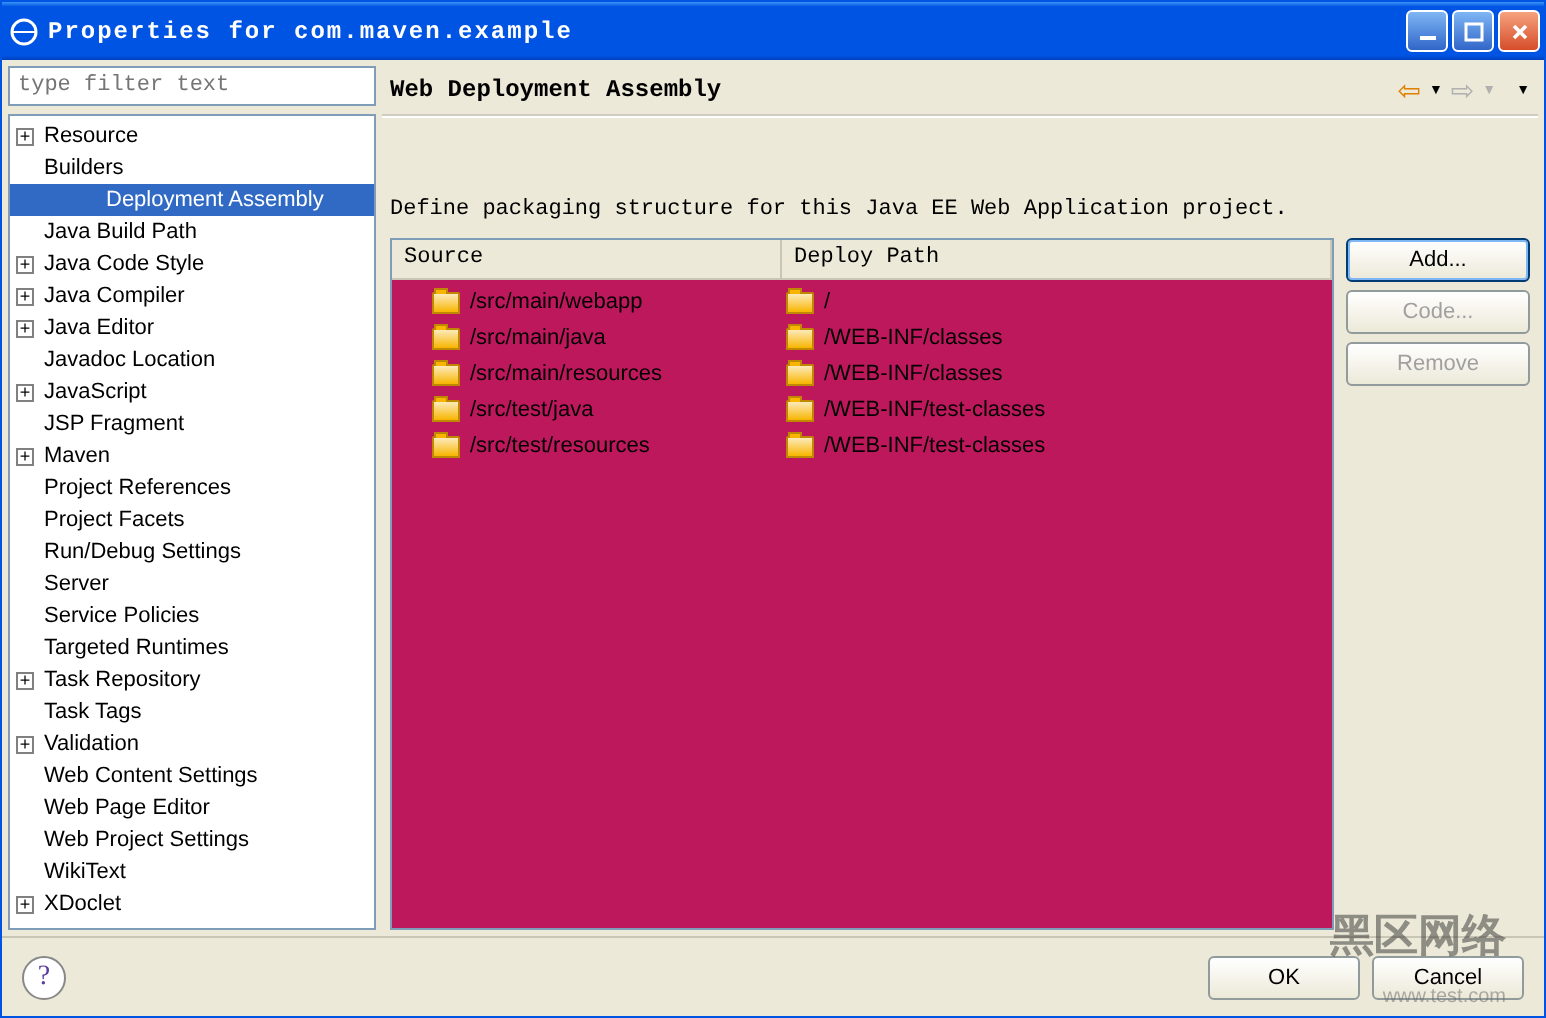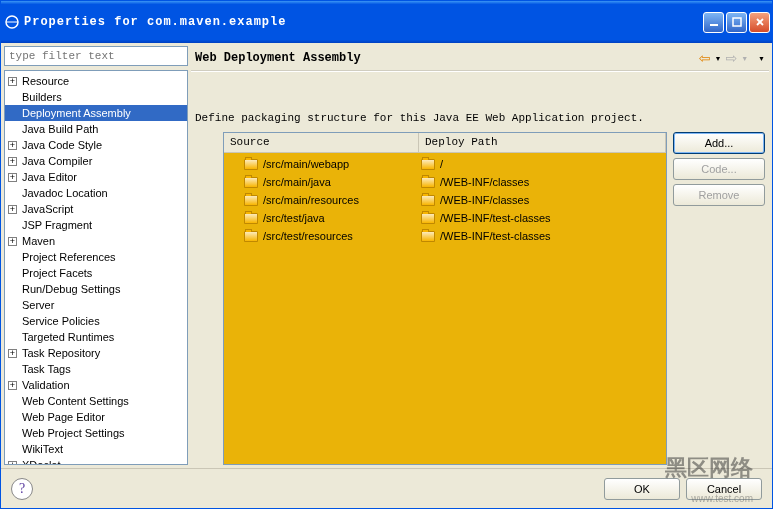--- a/index.html
+++ b/index.html
@@ -1,46 +1,46 @@
 <!DOCTYPE html>
 <html><head>
 <meta charset="utf-8">
 <style>
 * { box-sizing: border-box; margin: 0; padding: 0; font-family: "MS Sans Serif", Tahoma, sans-serif; font-size: 11px; }
 body { background: #ece9d8; width: 773px; height: 509px; overflow: hidden; }
 .window { width: 773px; height: 509px; border: 1px solid #0054e3; background: #ece9d8; display: flex; flex-direction: column; }
-.titlebar { height: 42px; background: linear-gradient(to bottom, #3b95f5 0%, #0054e3 8%, #0054e3 92%, #0040c0 100%); display: flex; align-items: center; padding: 0 2px 0 3px; color: #fff; }
+.titlebar { height: 29px; background: linear-gradient(to bottom, #3b95f5 0%, #0054e3 8%, #0054e3 92%, #0040c0 100%); display: flex; align-items: center; padding: 0 2px 0 3px; color: #fff; }
 .titlebar-icon { width: 16px; height: 16px; margin-right: 4px; }
 .title-text { font-family: "Courier New", monospace; font-size: 12px; font-weight: bold; flex: 1; letter-spacing: 1px; }
 .caption-btns { display: flex; gap: 2px; }
 .caption-btn { width: 21px; height: 21px; border-radius: 3px; border: 1px solid #fff; display: flex; align-items: center; justify-content: center; color: #fff; font-weight: bold; font-size: 11px; }
 .caption-min, .caption-max { background: linear-gradient(to bottom, #7eb6f5, #3166c9); }
 .caption-close { background: linear-gradient(to bottom, #f5a27e, #d64d2a); }
 .content { flex: 1; display: flex; padding: 3px; gap: 3px; overflow: hidden; }
 .sidebar { width: 184px; display: flex; flex-direction: column; }
 .filter-input { width: 100%; height: 20px; border: 1px solid #7f9db9; background: #fff; padding: 2px 4px; font-family: "Courier New", monospace; color: #aaa; margin-bottom: 4px; }
 .tree { flex: 1; background: #fff; border: 1px solid #7f9db9; overflow: auto; padding: 2px 0; }
 .tree-item { display: flex; align-items: center; height: 16px; font-family: "Courier New", monospace; font-size: 11px; color: #000; cursor: default; white-space: nowrap; }
 .tree-item.selected { background: #316ac5; color: #fff; }
-.tree-item.selected .label { background: #316ac5; color: #fff; }
+.tree-item.selected .label { background: #316ac5; color: #fff; margin-left: 31px; }
 .expander { width: 9px; height: 9px; border: 1px solid #808080; background: #fff; margin: 0 3px; display: flex; align-items: center; justify-content: center; font-size: 9px; line-height: 1; color: #000; flex-shrink: 0; }
 .spacer { width: 15px; flex-shrink: 0; }
 .label { padding: 1px 2px; }
 .main { flex: 1; display: flex; flex-direction: column; overflow: hidden; justify-content: center; }
 .main-header { display: flex; align-items: center; height: 24px; padding: 0 4px; }
 .main-title { font-family: "Courier New", monospace; font-size: 12px; font-weight: bold; flex: 1; }
 .nav-btns { display: flex; gap: 4px; align-items: center; }
 .arrow { font-size: 14px; }
 .arrow.back { color: #e08000; }
 .arrow.fwd { color: #b0b0b0; }
 .dropdown-tri { font-size: 7px; color: #000; }
 .separator { height: 2px; background: #d0cdc0; border-bottom: 1px solid #fff; margin-bottom: 6px; }
 .description { font-family: "Courier New", monospace; font-size: 11px; padding: 0 4px 8px; margin-top: 34px; }
 .main-body { flex: 1; display: flex; gap: 6px; padding: 0 4px; overflow: hidden; }
-.table-wrap { flex: 1; border: 1px solid #7f9db9; background: #eab308; overflow: hidden; margin-left: 28px; }
+.table-wrap { flex: 1; border: 1px solid #7f9db9; background: #be185d; overflow: hidden; }
 .table-header { display: flex; height: 20px; background: #ece9d8; border-bottom: 1px solid #cac6b6; }
 .th { font-family: "Courier New", monospace; padding: 3px 6px; border-right: 1px solid #cac6b6; }
 .th.source { width: 195px; }
 .th.deploy { flex: 1; }
 .table-body { padding-top: 2px; }
 .row { display: flex; height: 18px; align-items: center; }
 .cell { display: flex; align-items: center; font-family: "Courier New", monospace; }
 .cell.source { width: 195px; padding-left: 20px; }
 .cell.deploy { flex: 1; padding-left: 2px; }
 .folder-icon { width: 14px; height: 11px; background: linear-gradient(to bottom, #fceabb, #f8b500); border: 1px solid #c08800; border-radius: 1px 1px 0 0; margin-right: 5px; flex-shrink: 0; position: relative; }

